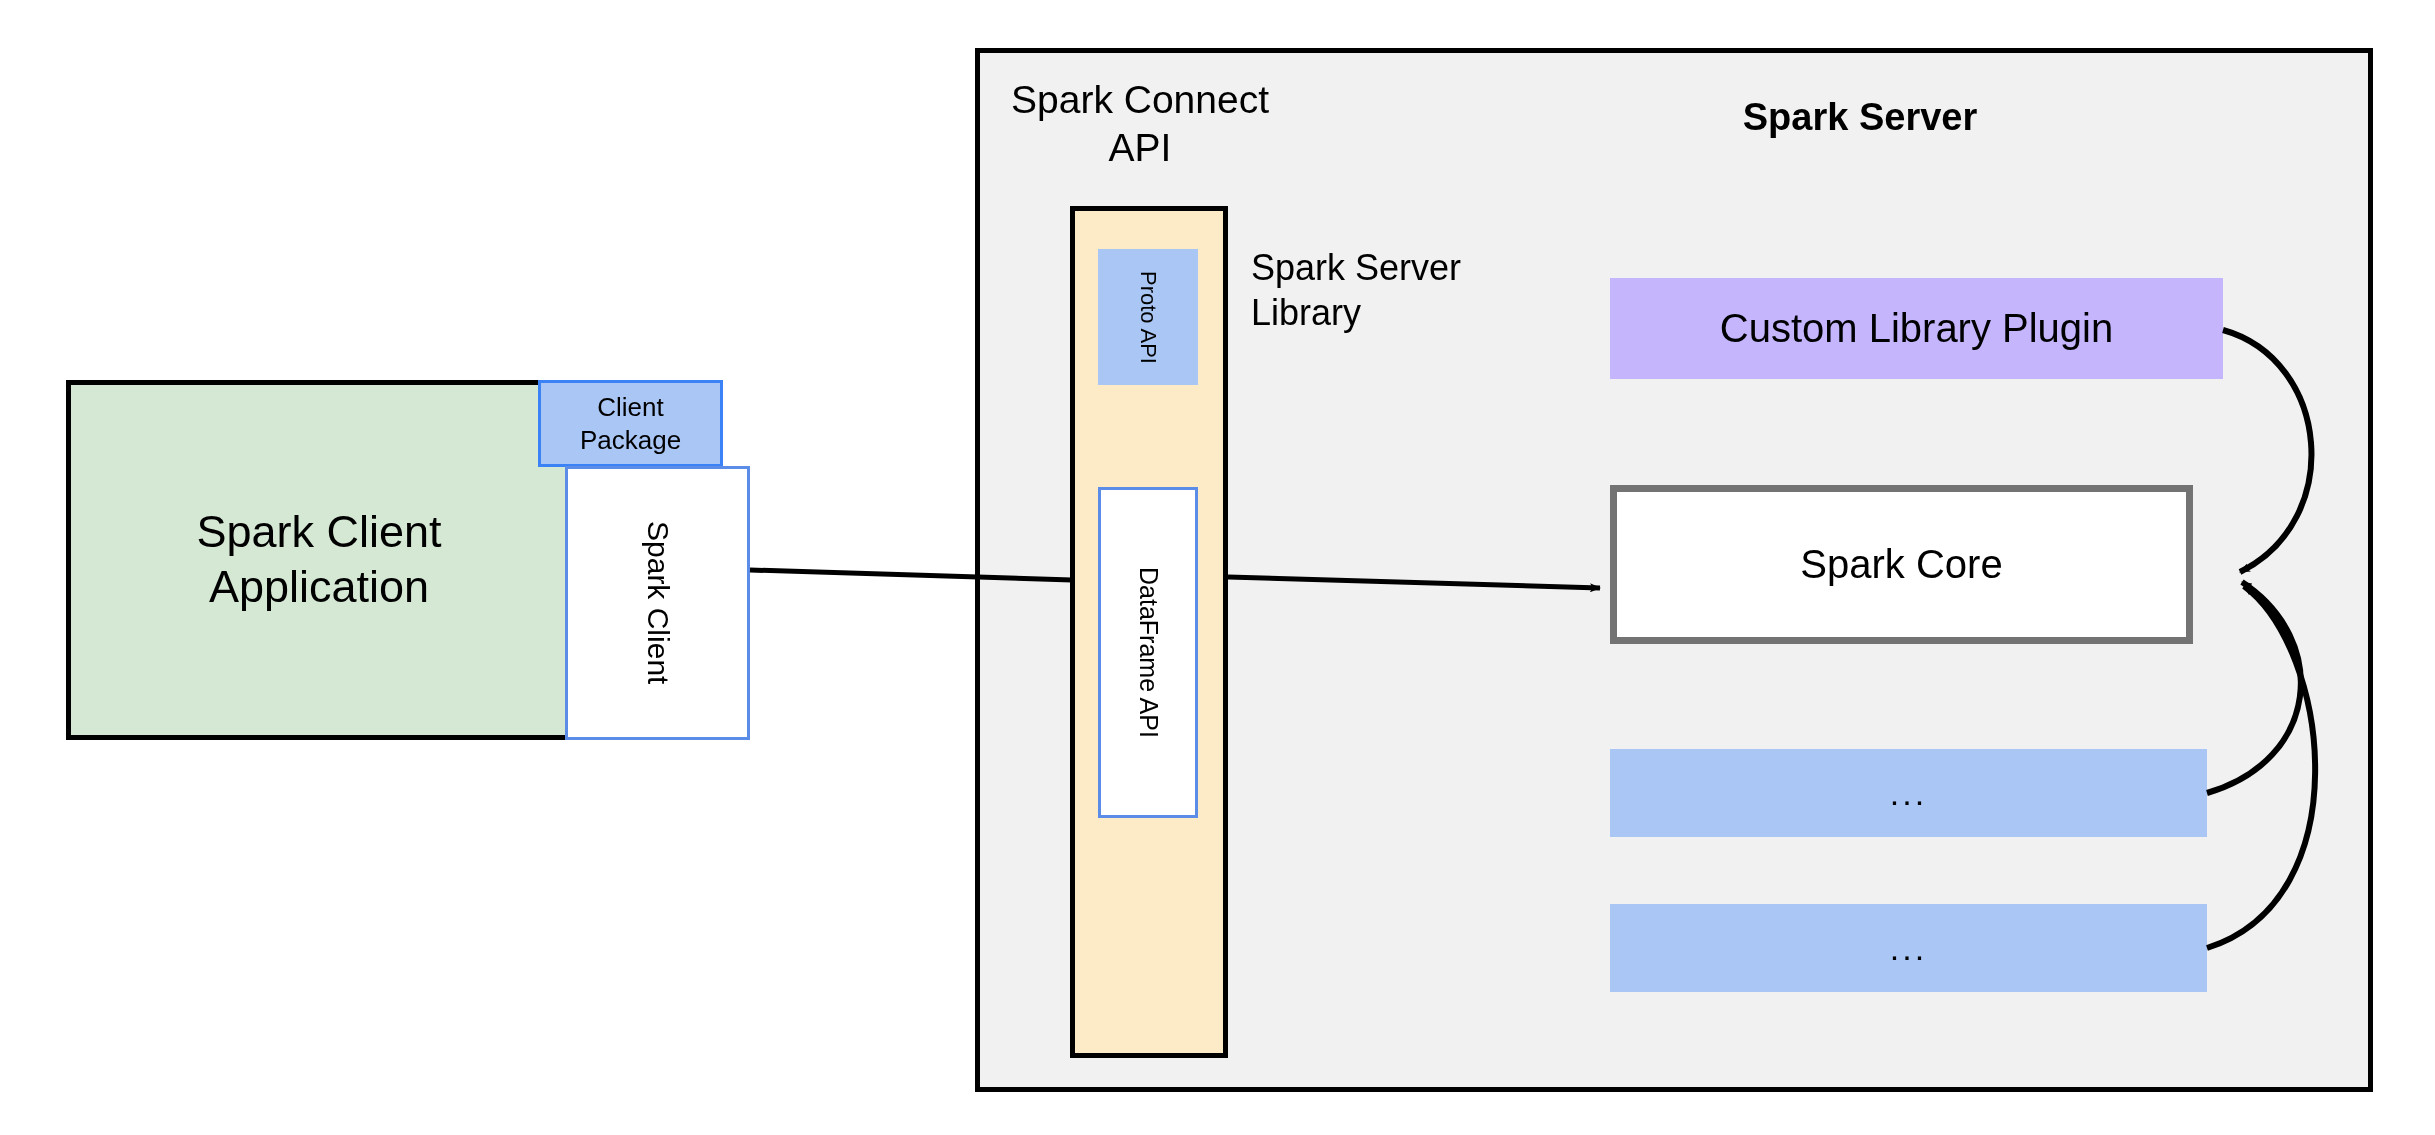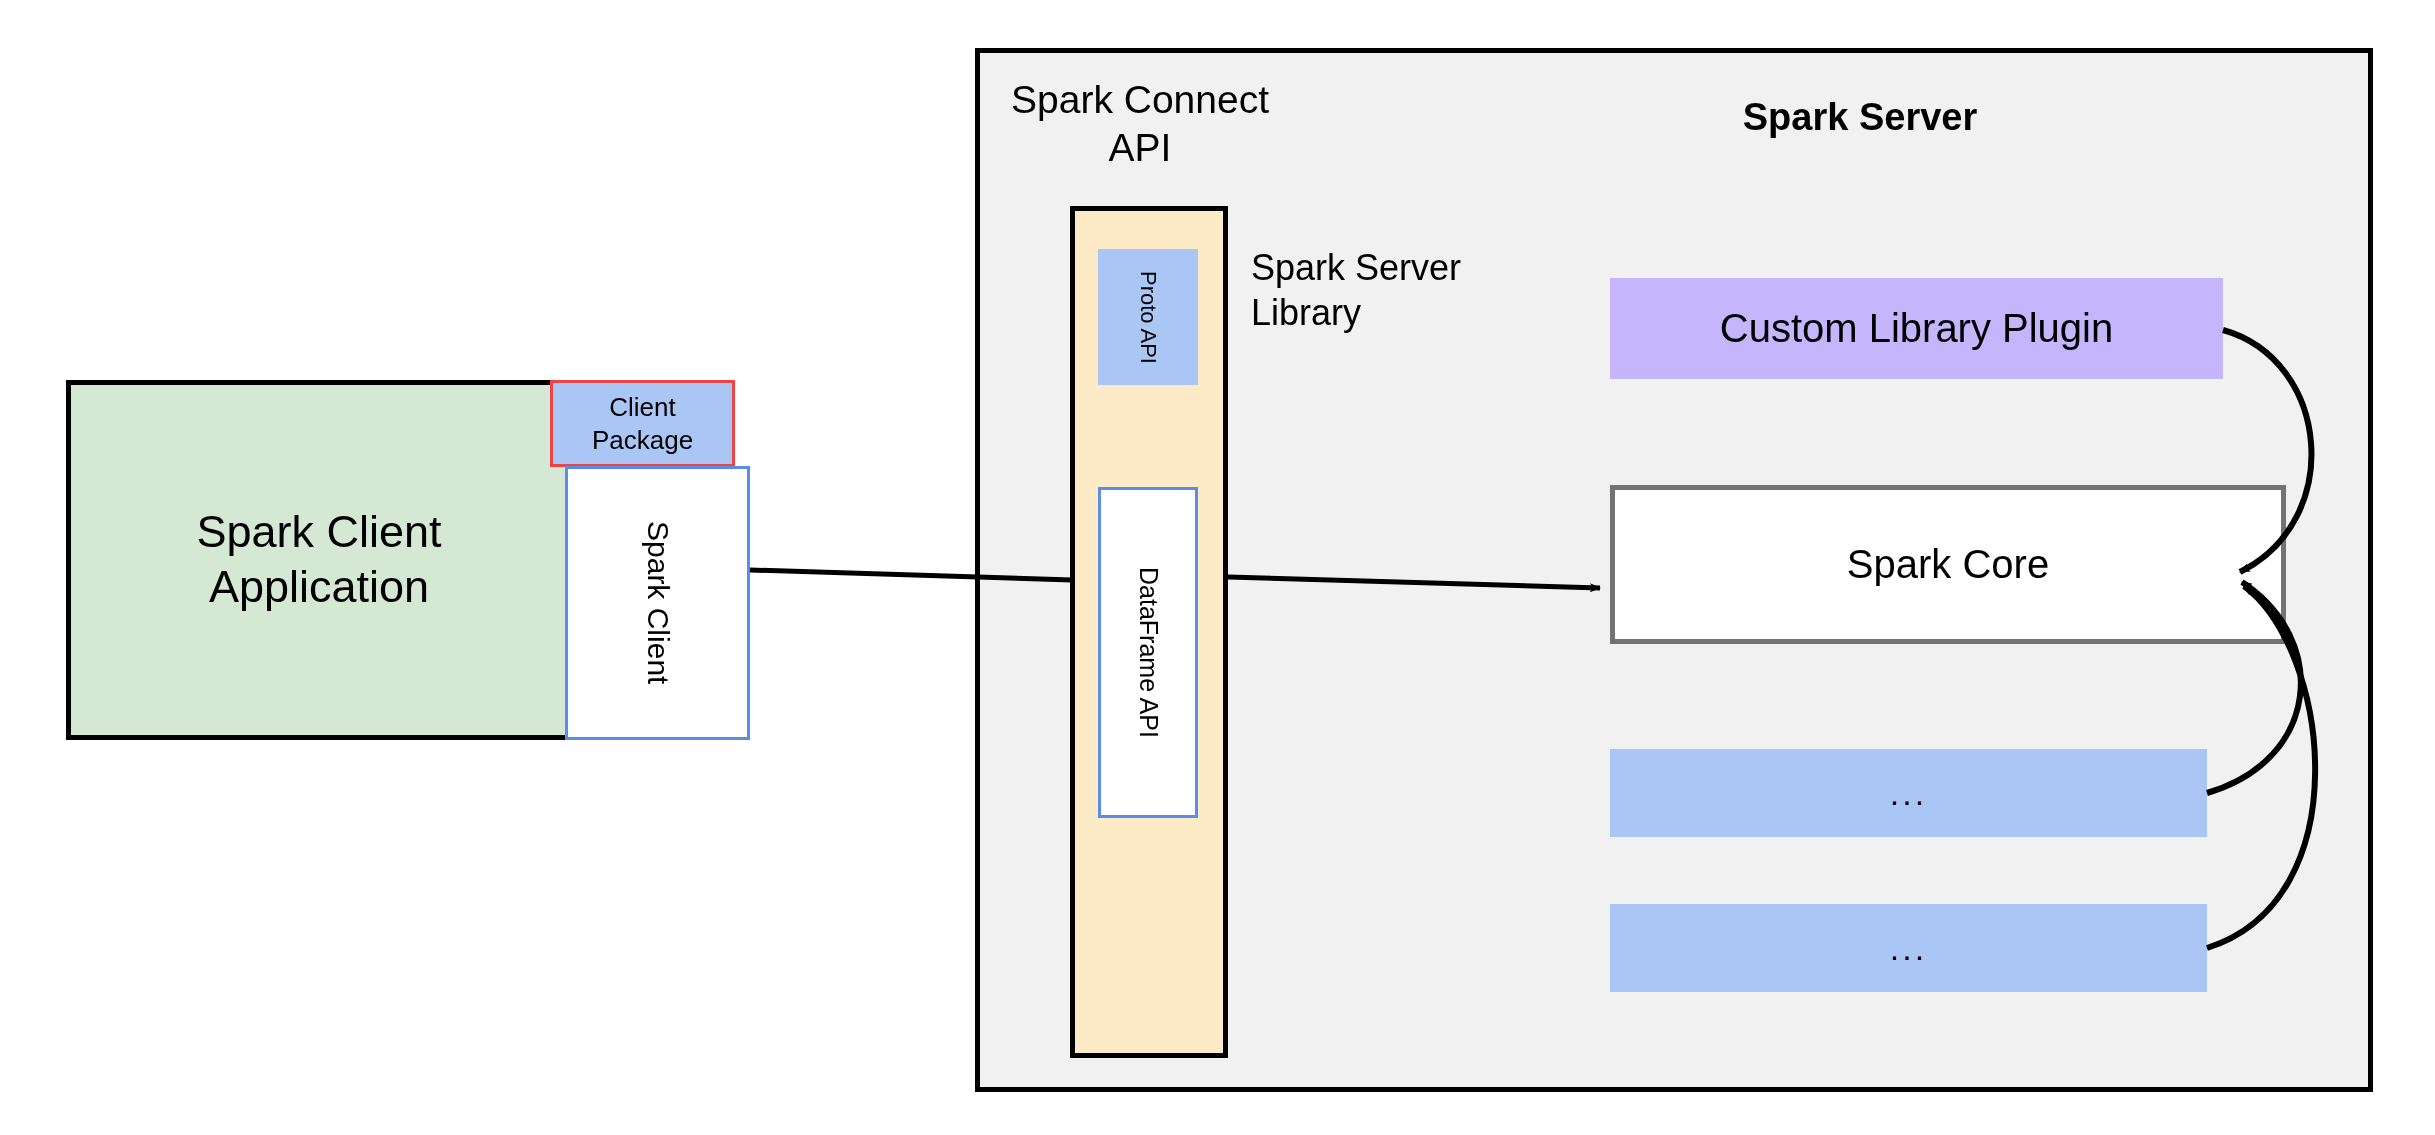--- a/index.html
+++ b/index.html
@@ -33,24 +33,24 @@
     left: 66px; top: 380px;
     width: 506px; height: 360px;
     background: #D5E8D4;
     border: 5px solid #000000;
     font-size: 45px;
     line-height: 1.22;
     color: #000000;
   }
 
   #client-package {
-    left: 550px; top: 380px;
+    left: 538px; top: 380px;
     width: 185px; height: 87px;
     background: #A9C6F5;
-    border: 3px solid #ef4444;
+    border: 3px solid #3b82f6;
     font-size: 26px;
     line-height: 1.25;
   }
 
   #spark-client {
     left: 565px; top: 466px;
     width: 185px; height: 274px;
     background: #ffffff;
     border: 3px solid #5B8DE8;
   }
@@ -129,23 +129,23 @@
 
   #custom-library-plugin {
     left: 1610px; top: 278px;
     width: 613px; height: 101px;
     background: #c4b5fd;
     font-size: 40px;
   }
 
   #spark-core {
     left: 1610px; top: 485px;
-    width: 676px; height: 159px;
-    background: #ffffff;
-    border: 5px solid #737373;
+    width: 583px; height: 159px;
+    background: #ffffff;
+    border: 7px solid #737373;
     font-size: 40px;
   }
 
   #dots-1 {
     left: 1610px; top: 749px;
     width: 597px; height: 88px;
     background: #A9C6F5;
     font-size: 34px;
     letter-spacing: 3px;
   }

